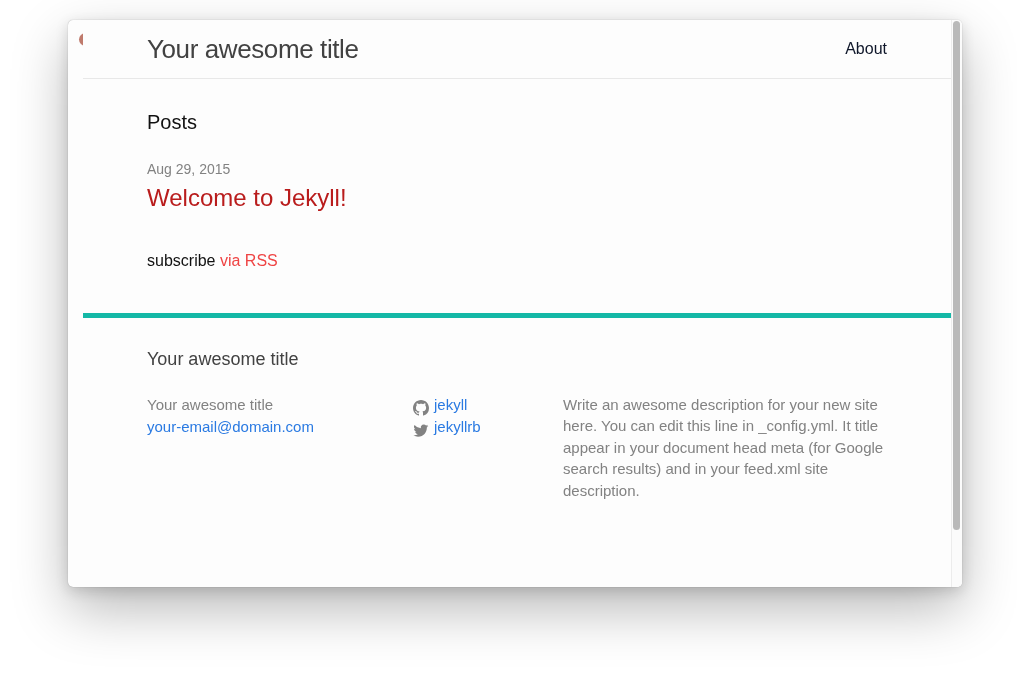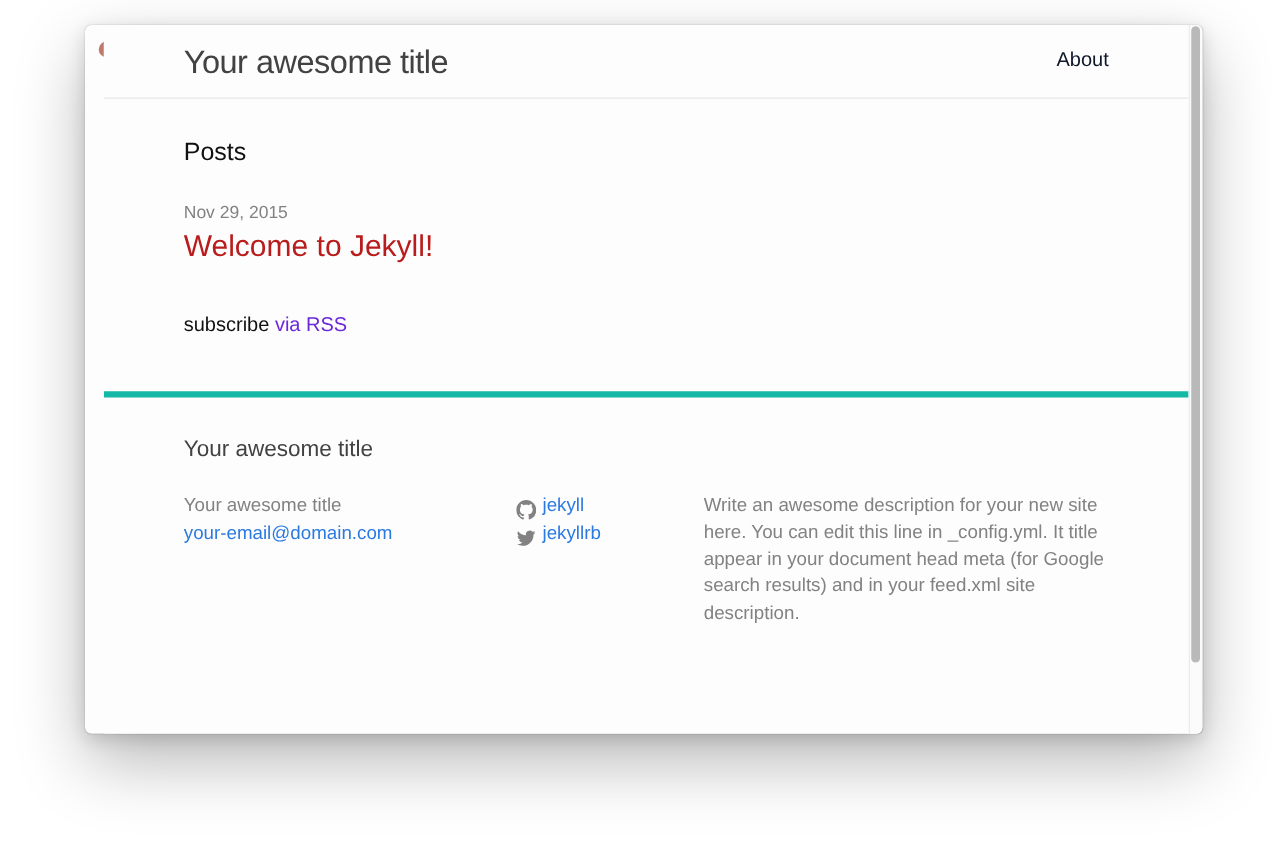--- a/index.html
+++ b/index.html
@@ -72,21 +72,21 @@
   .site-header { border-bottom:1px solid #e8e8e8; }
   .site-header .wrapper { height:58px; display:flex; align-items:center; justify-content:space-between; }
   .site-title { font-size:26px; color:#424242; letter-spacing:-0.4px; text-decoration:none; }
   .nav-link { font-size:16px; color:#0f172a; text-decoration:none; }
   .site-main { border-bottom:5px solid #14b8a6; }
   .site-main .wrapper { padding:30px 0 40px; }
   .posts-heading { font-size:20px; font-weight:400; color:#111111; line-height:1.3; margin-bottom:24px; }
   .post-date { font-size:14px; color:#828282; line-height:1.5; }
   .post-link { font-size:24px; color:#b91c1c; text-decoration:none; line-height:1.3; display:inline-block; margin-top:2px; }
   .subscribe { margin-top:36px; font-size:16px; color:#111111; line-height:1.5; }
-  .subscribe a { color:#6d28d9; text-decoration:none; }
+  .subscribe a { color:#ef4444; text-decoration:none; }
   .site-footer .wrapper { padding:30px 0 28px; }
   .footer-heading { font-size:18px; font-weight:400; color:#424242; line-height:1.3; margin-bottom:22px; }
   .footer-cols { display:flex; font-size:15px; color:#828282; }
   .fcol-1 { width:266px; line-height:22px; }
   .fcol-2 { width:150px; line-height:22px; }
   .fcol-3 { width:324px; line-height:21.5px; }
   .footer-cols a { color:#2a7ae2; text-decoration:none; }
   .social-row { display:flex; align-items:flex-end; gap:5px; height:22px; text-decoration:none; }
   .social-row svg { flex:none; }
   svg { display:block; }
@@ -176,21 +176,21 @@
           <a class="site-title" href="#">Your awesome title</a>
           <a class="nav-link" href="#">About</a>
         </div>
       </header>
 
       <main class="site-main">
         <div class="wrapper">
           <h1 class="posts-heading">Posts</h1>
           <div>
             <div>
-              <div class="post-date">Nov 29, 2015</div>
+              <div class="post-date">Aug 29, 2015</div>
               <a class="post-link" href="#">Welcome to Jekyll!</a>
             </div>
           </div>
           <p class="subscribe"><span>subscribe</span> <a href="#">via RSS</a></p>
         </div>
       </main>
 
       <footer class="site-footer">
         <div class="wrapper">
           <h2 class="footer-heading">Your awesome title</h2>

